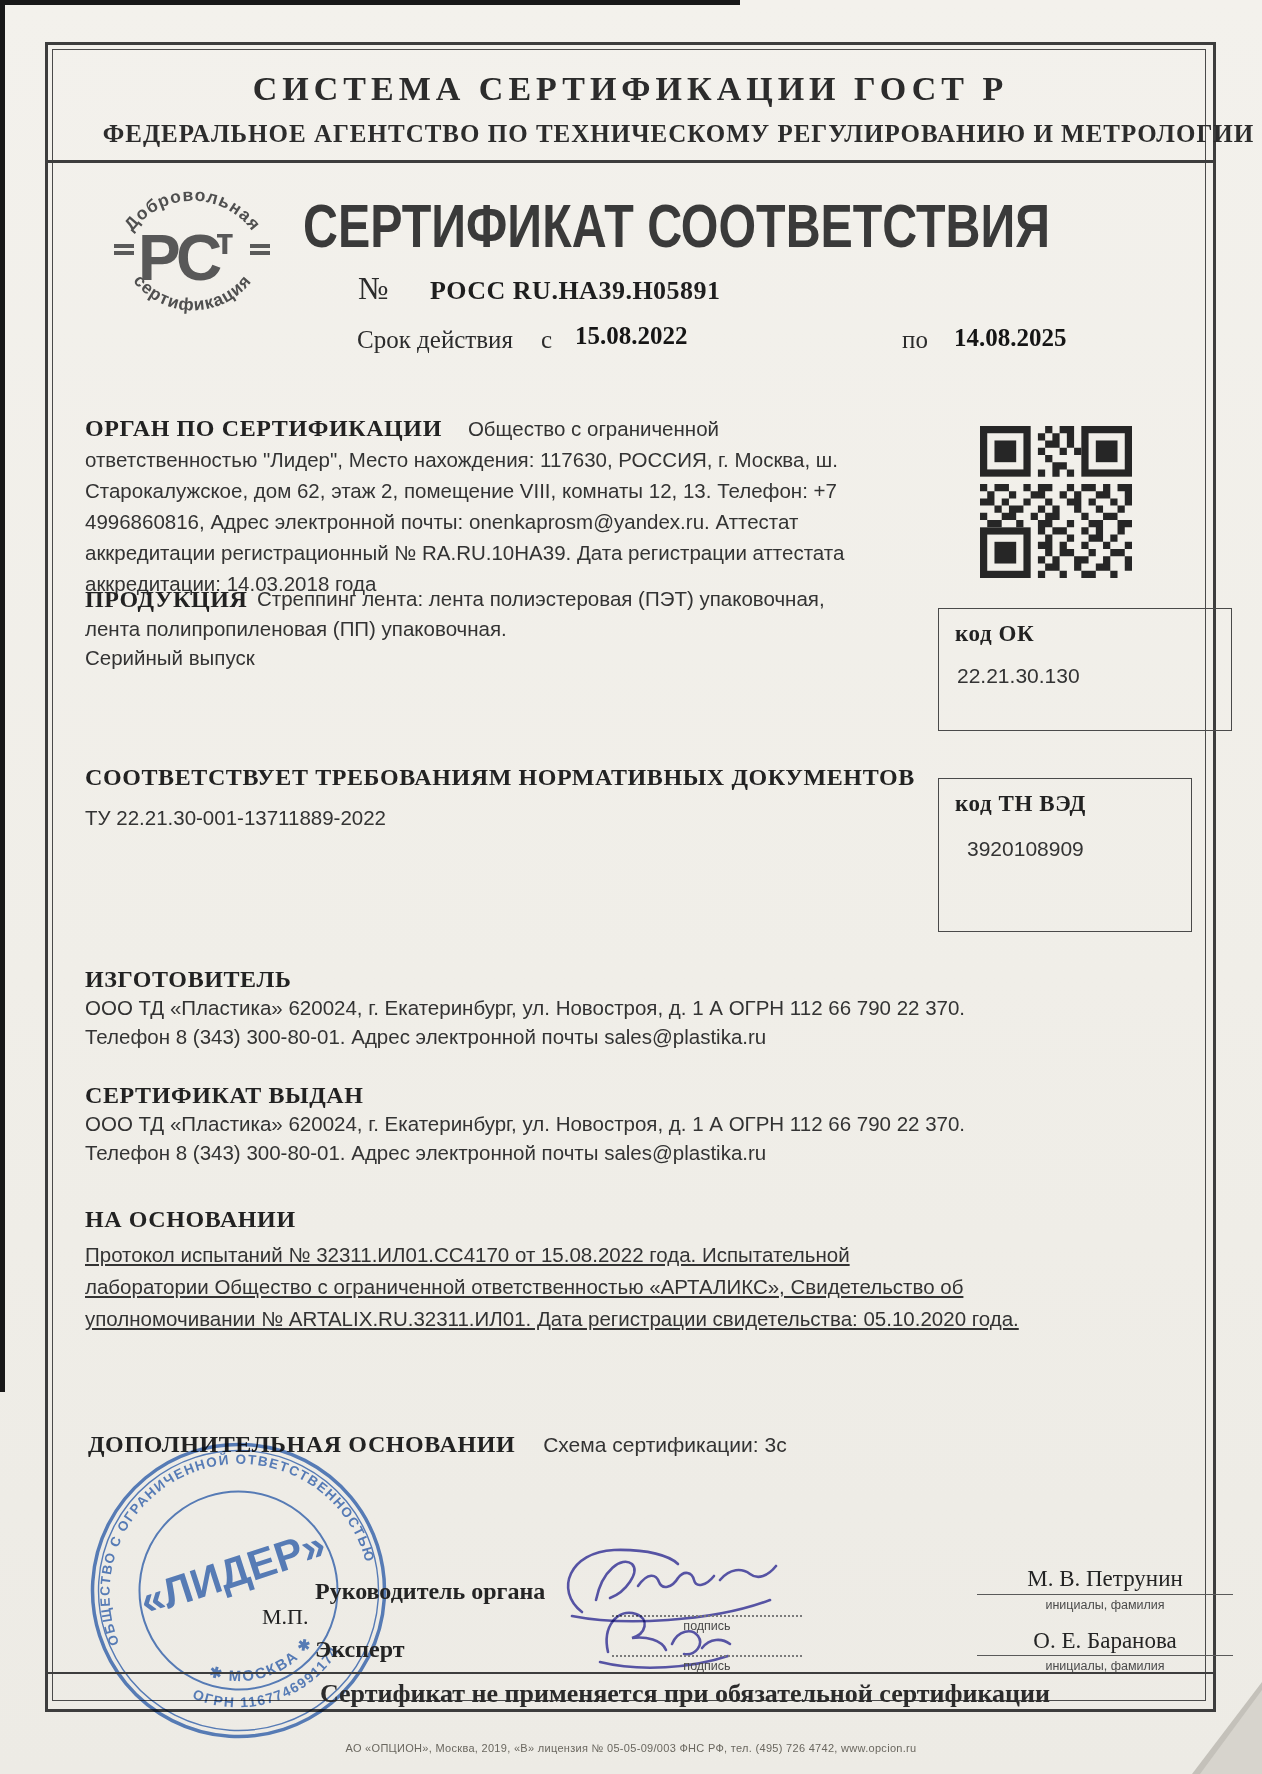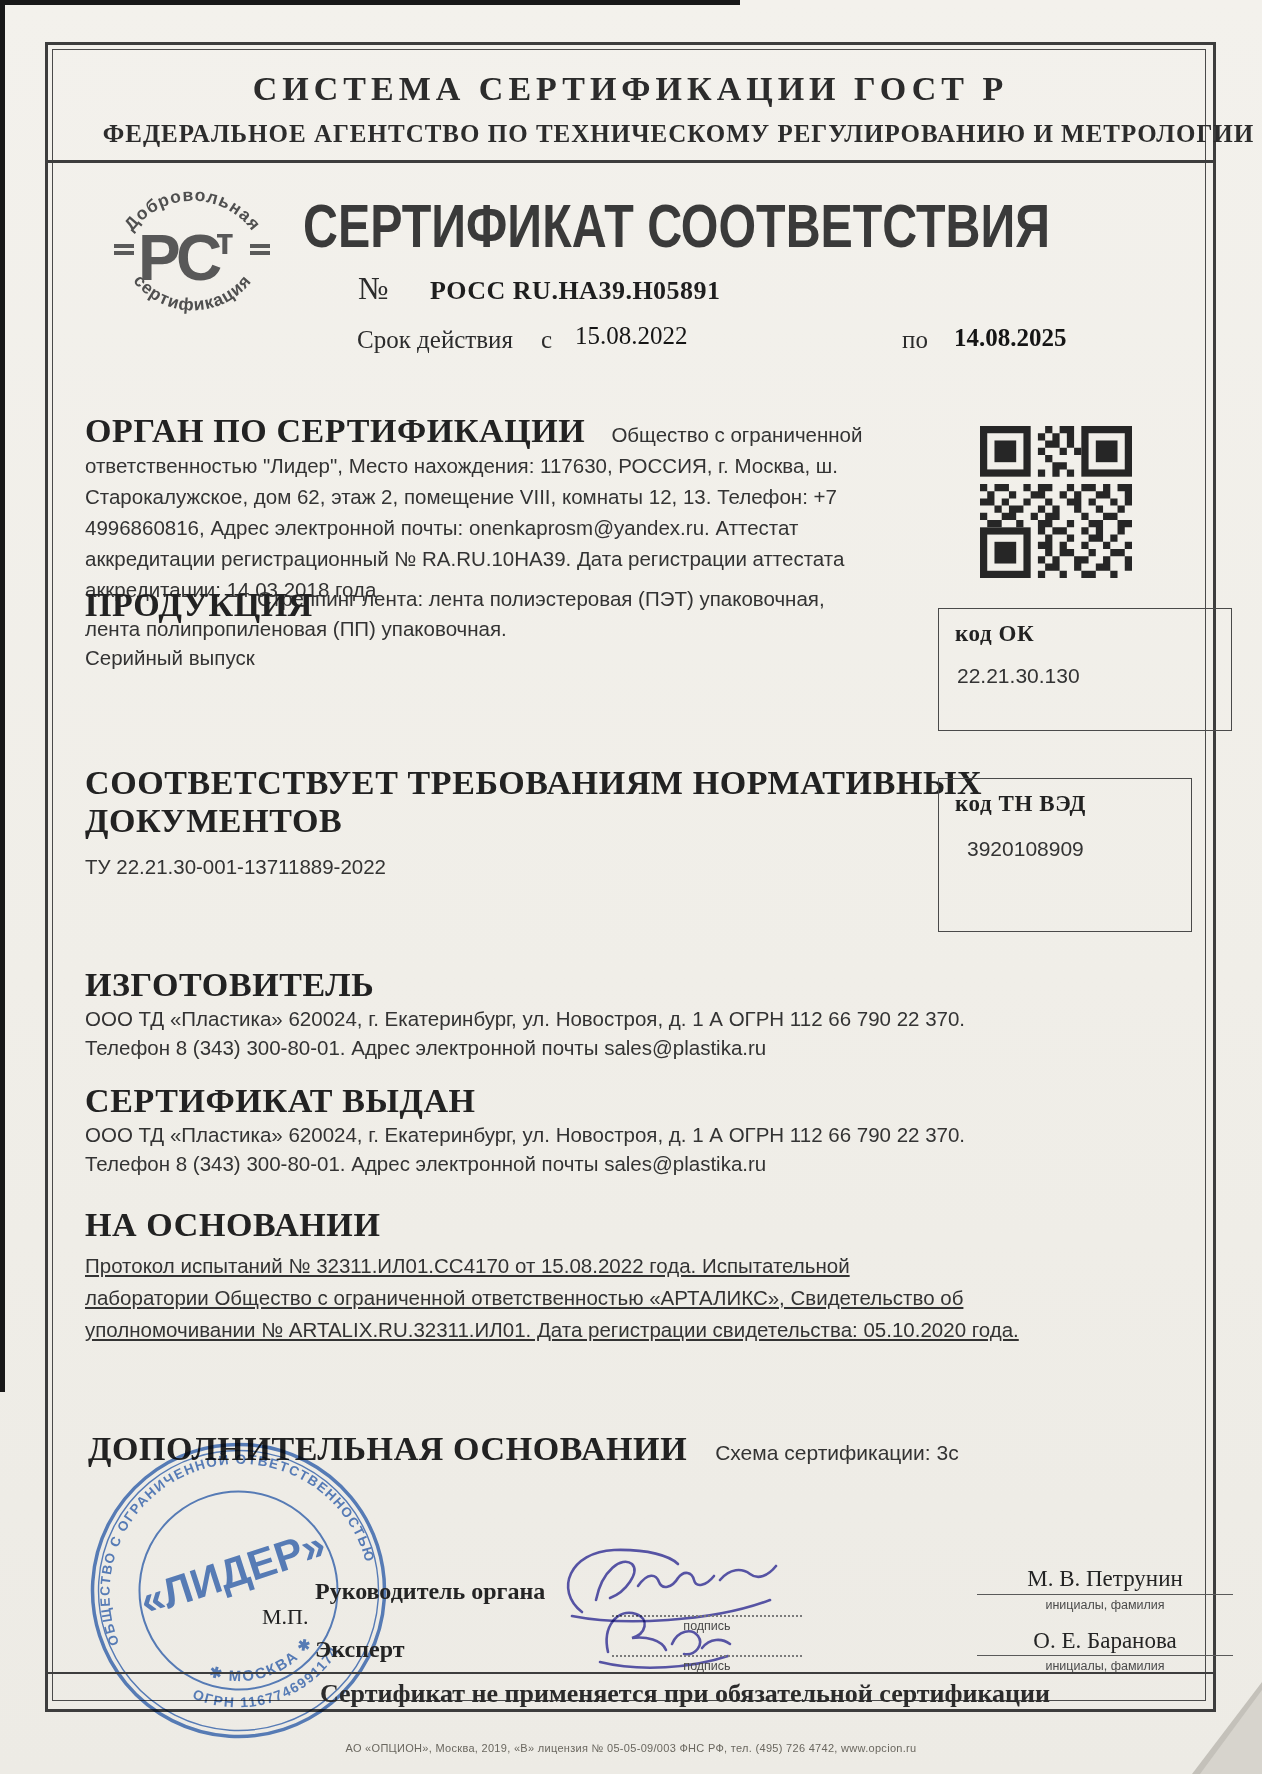--- a/index.html
+++ b/index.html
@@ -33,29 +33,29 @@
   .doc-title{left:303px;top:190px;
         font-size:62px;font-weight:bold;letter-spacing:0px;color:#3a3a3a;
         transform:scaleX(0.78);transform-origin:left top;white-space:nowrap;}
 
   .num-label{left:358px;top:270px;font-family:"Liberation Serif",serif;font-size:32px;color:#2c2c2c;}
   .num-value{left:430px;top:276px;font-family:"Liberation Serif",serif;font-weight:bold;font-size:26px;letter-spacing:0.5px;color:#1e1e1e;}
 
   .validity{left:357px;top:322px;width:780px;height:36px;font-family:"Liberation Serif",serif;font-size:25px;color:#2c2c2c;}
   .validity .v-label{position:absolute;left:0;top:4px;}
   .validity .v-c{position:absolute;left:184px;top:4px;}
-  .validity .v-from{position:absolute;left:218px;top:0px;font-weight:normal;color:#151515;}
+  .validity .v-from{position:absolute;left:218px;top:0px;font-weight:bold;color:#151515;}
   .validity .v-po{position:absolute;left:545px;top:4px;}
   .validity .v-to{position:absolute;left:597px;top:2px;font-weight:bold;color:#151515;}
 
   .blank-num{left:918px;top:336px;white-space:nowrap;}
   .blank-num .bn-label{font-family:"Liberation Serif",serif;font-size:32px;color:#3c3c3c;vertical-align:6px;}
   .blank-num .bn-value{font-size:44px;font-weight:bold;letter-spacing:4px;color:#d8422c;transform:scaleX(0.95);display:inline-block;transform-origin:left;}
 
-  .slabel{font-family:"Liberation Serif",serif;font-weight:bold;font-size:34px;letter-spacing:0.6px;color:#222;}
+  .slabel{font-family:"Liberation Serif",serif;font-weight:bold;font-size:24px;letter-spacing:0.6px;color:#222;}
   .bodytext{font-size:20.5px;line-height:29px;color:#333;}
 
   .organ{left:85px;top:414px;width:800px;line-height:29px;}
   .organ .slabel{margin-right:26px;line-height:1;}
   .organ .bodytext{line-height:29px;}
 
   .product{left:85px;top:584px;width:835px;}
   .product .slabel{position:absolute;left:0;top:2px;}
   .product .bodytext{white-space:pre-line;text-indent:172px;line-height:29.5px;}
 

